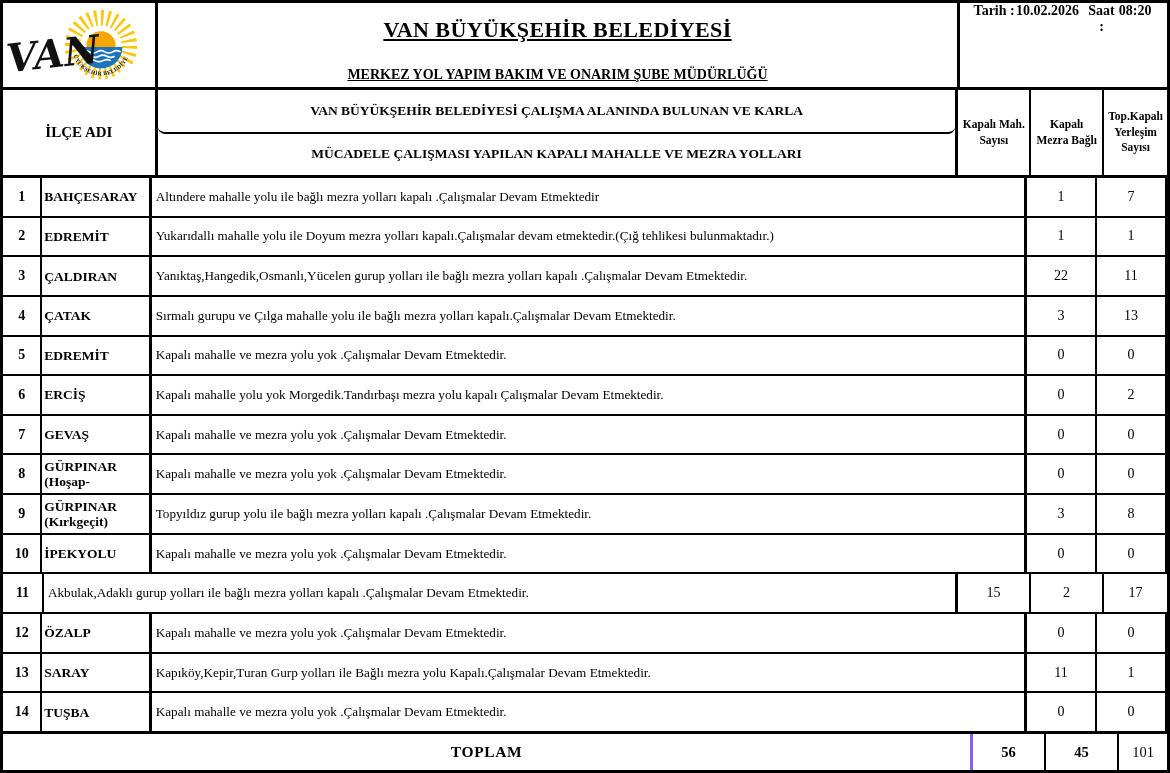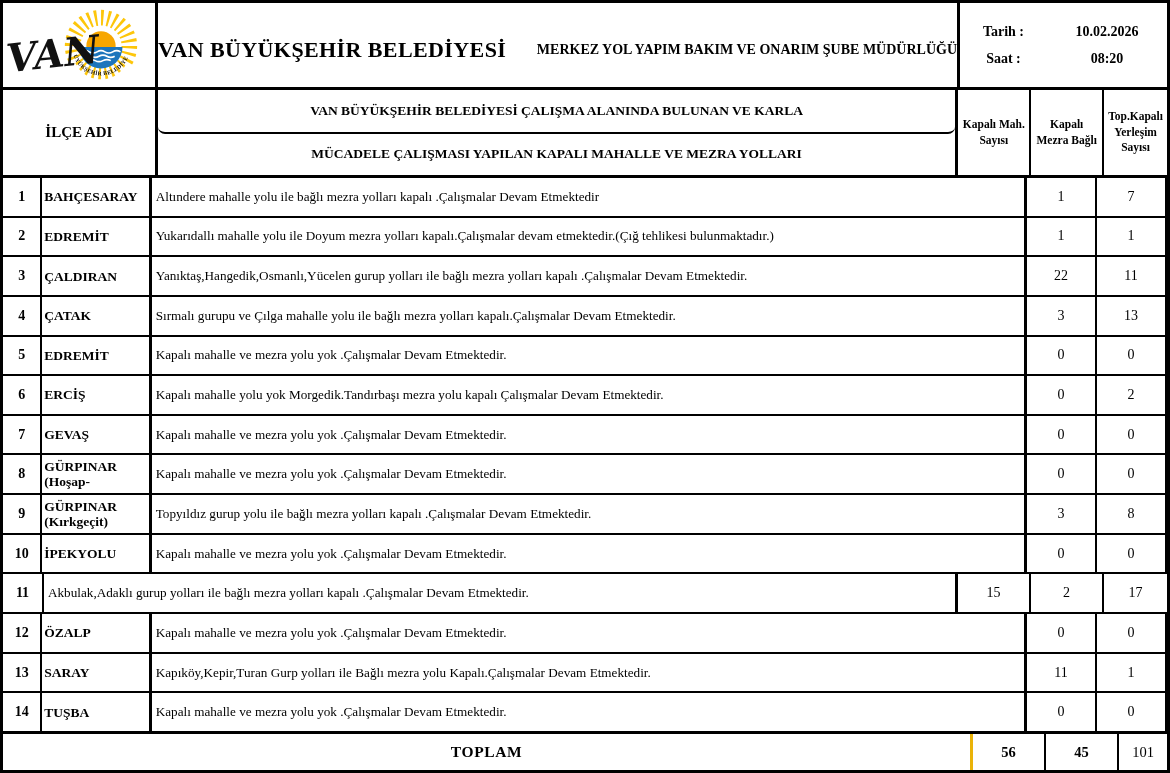--- a/index.html
+++ b/index.html
@@ -5,25 +5,25 @@
   * { margin:0; padding:0; box-sizing:border-box; }
   html,body { width:1170px; height:773px; background:#fff; overflow:hidden;
               font-family:"Liberation Serif", serif; color:#000; }
   .sheet { position:absolute; left:0; top:0; width:1170px; height:773px;
            border:3px solid #000; background:#fff; display:flex; flex-direction:column; }
 
   
   .band-top { height:87px; display:flex; border-bottom:3px solid #000; }
   .logo-cell { width:155px; border-right:3px solid #000; display:flex;
                align-items:center; justify-content:center; overflow:hidden; }
-  .title-cell { width:802px; border-right:3px solid #000; display:flex; flex-direction:row;
-                align-items:center; justify-content:space-between; padding:14px 0 4px; }
+  .title-cell { width:802px; border-right:3px solid #000; display:flex; flex-direction:column;
+                align-items:center; justify-content:space-between; padding:14px 0 4px;text-decoration:underline; }
   .title { font-size:22px; font-weight:bold; letter-spacing:.4px; }
   .subtitle { font-size:14px; font-weight:bold; }
-  .date-cell { flex:1; display:flex; flex-direction:column; justify-content:center;
+  .date-cell { flex:1; display:flex; flex-direction:row; justify-content:center;
                gap:11px; font-weight:bold; font-size:14px; }
   .date-row { display:flex; }
   .date-row .lbl { width:42%; text-align:center; }
   .date-row .val { width:58%; text-align:center; }
 
   
   .band-cols { height:88px; display:flex; border-bottom:3px solid #000; }
   .ilce-cell { width:155px; border-right:3px solid #000; display:flex;
                align-items:center; justify-content:center; font-weight:bold; font-size:15px; }
   .deschdr-cell { width:802px; border-right:3px solid #000; display:flex; flex-direction:column; }
@@ -43,21 +43,21 @@
   .c.no { width:41px; justify-content:center; font-weight:bold; font-size:14px;
           border-right:2px solid #000; }
   .c.district { width:114px; font-weight:bold; font-size:13.5px; line-height:1.12;
                 border-right:3px solid #000; padding-left:2px; }
   .c.desc { width:914px; font-size:13.2px; border-right:3px solid #000; padding-left:4px;text-align:right; }
   .c.num { width:73px; justify-content:center; font-size:14px; border-right:2px solid #000; }
   .c.num.last { flex:1; border-right:0; }
 
   
   .total-row { height:39px; display:flex; border-top:3px solid #000; }
-  .total-label { width:970px; border-right:3px solid #eab308; display:flex; align-items:center;
+  .total-label { width:970px; border-right:3px solid #8b5cf6; display:flex; align-items:center;
                  justify-content:center; font-weight:bold; font-size:15.5px; letter-spacing:.6px; }
   .total-num { width:73px; display:flex; align-items:center; justify-content:center;
                font-size:14.5px; border-right:2px solid #000; }
   .total-num.bold { font-weight:bold; }
   .total-num.last { flex:1; border-right:0; }
 </style>
 </head>
 <body>
 
 <div class="sheet">

